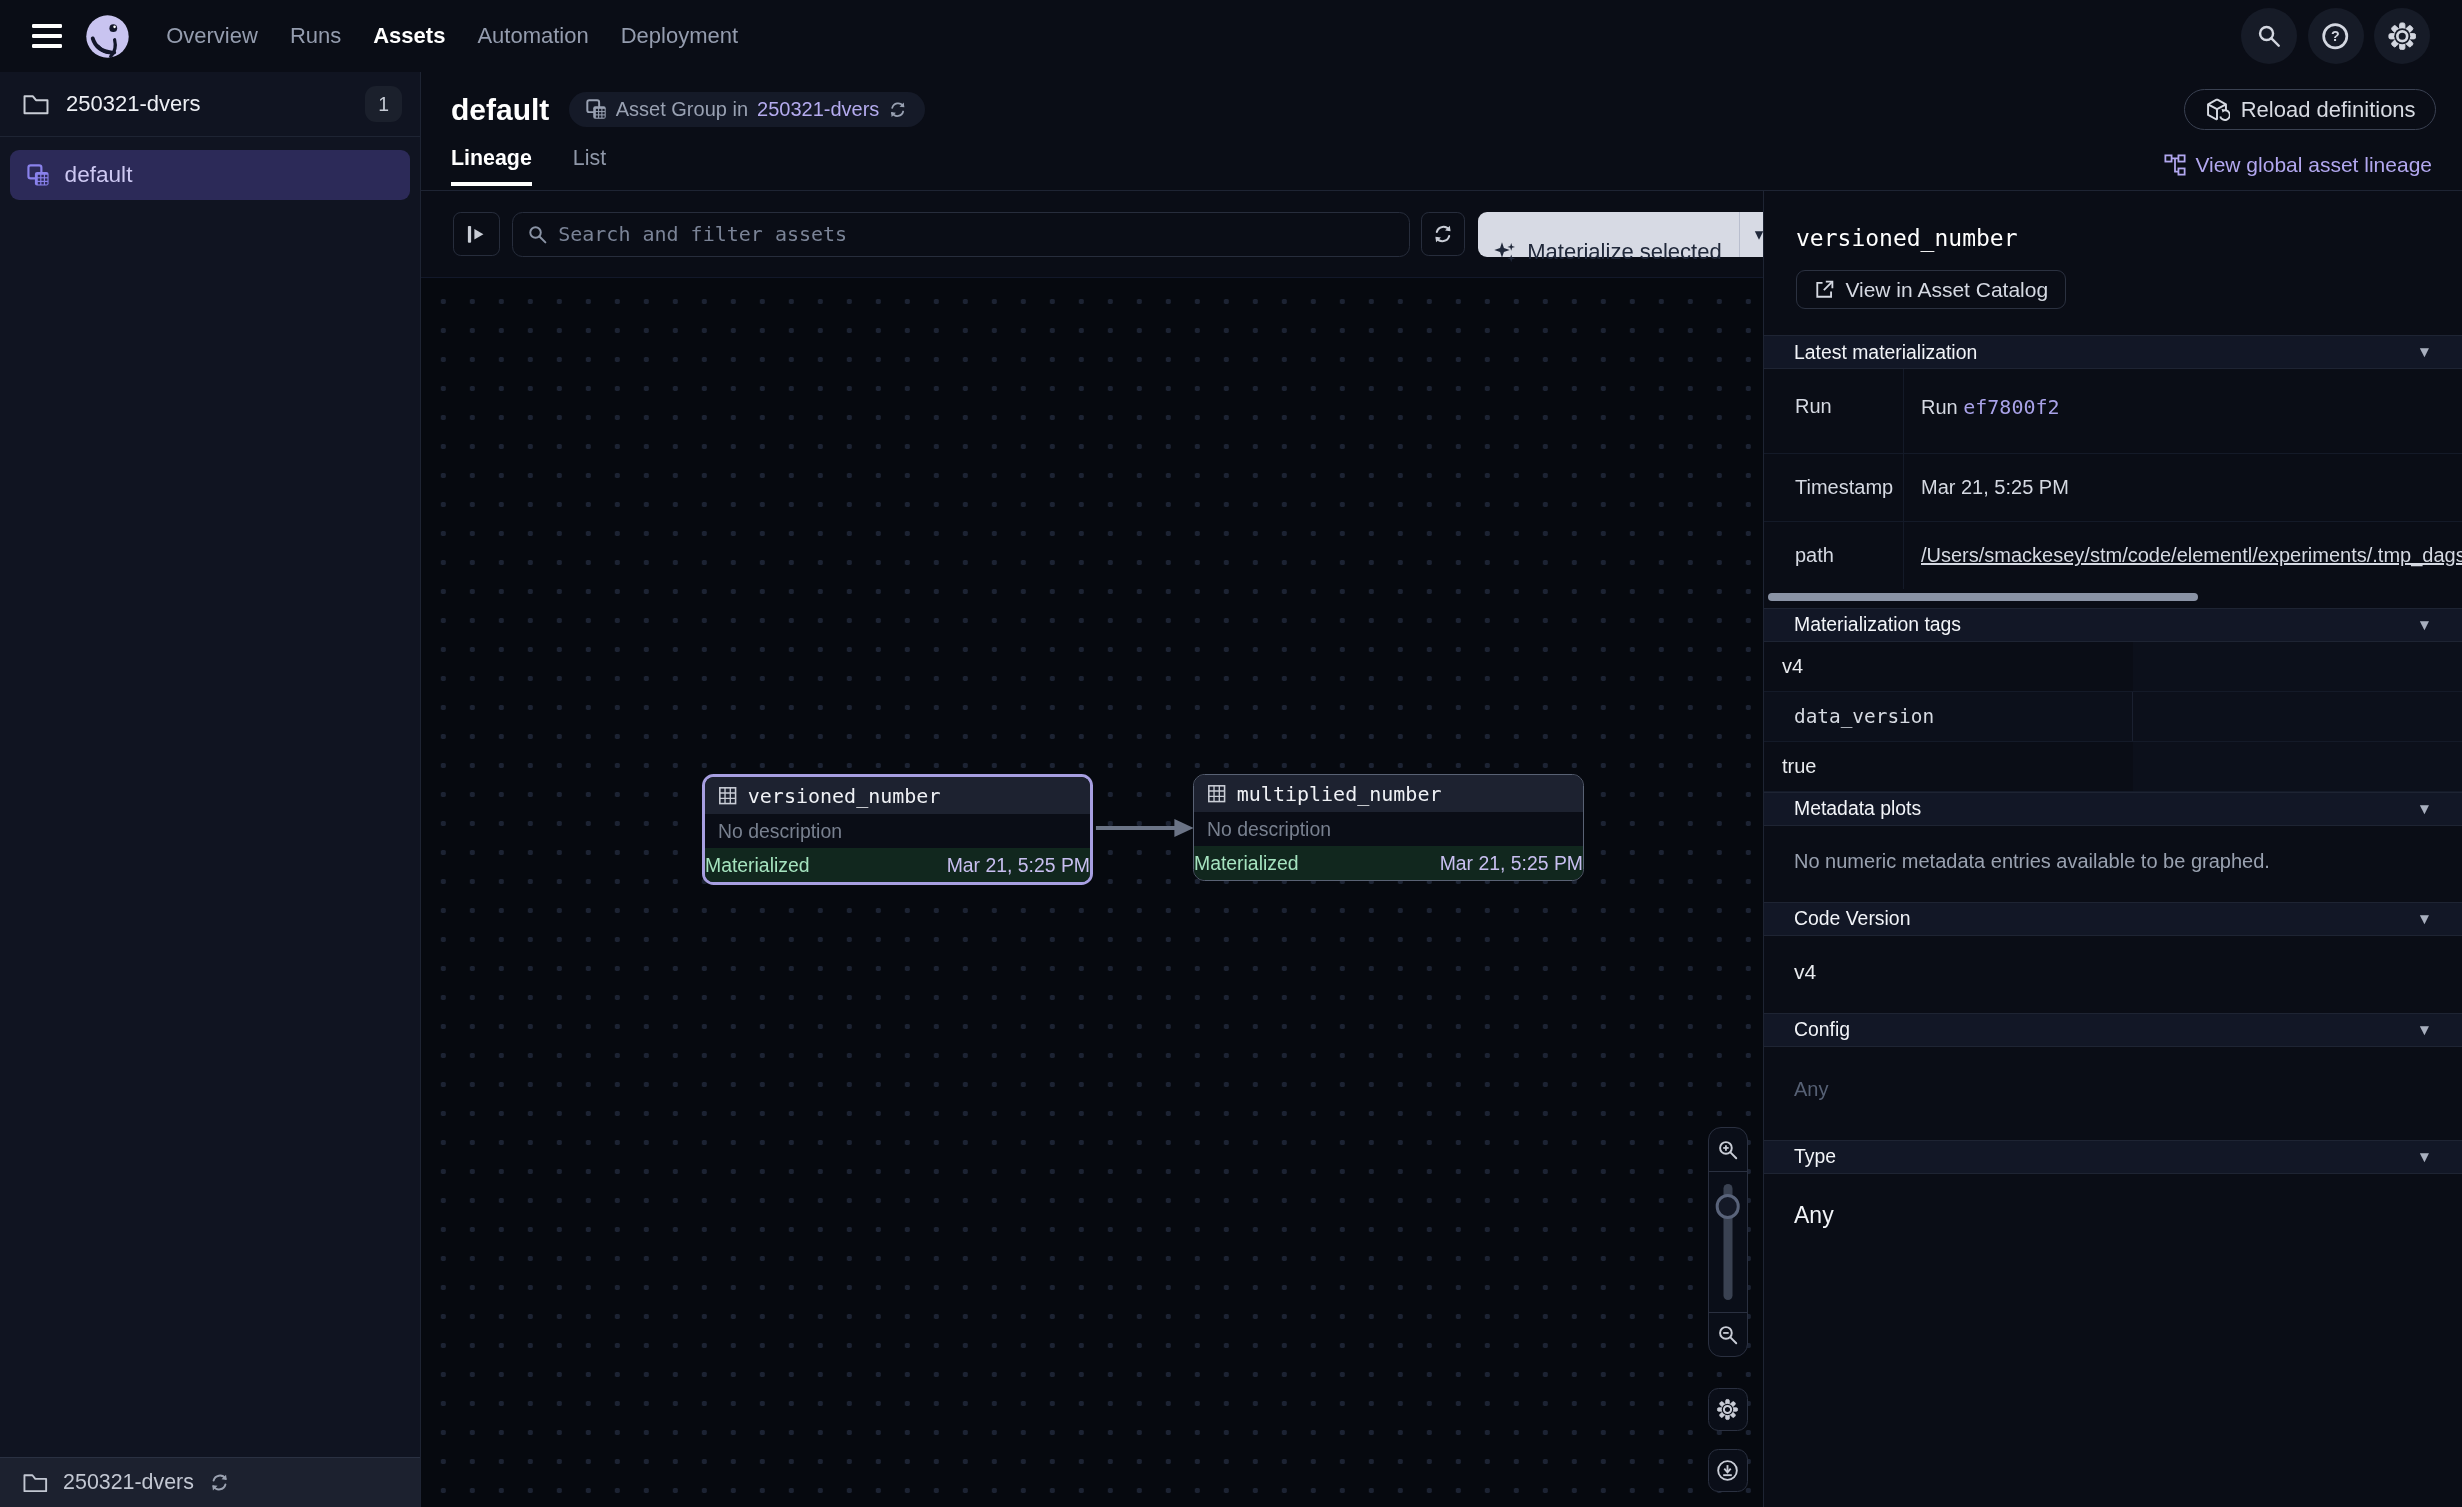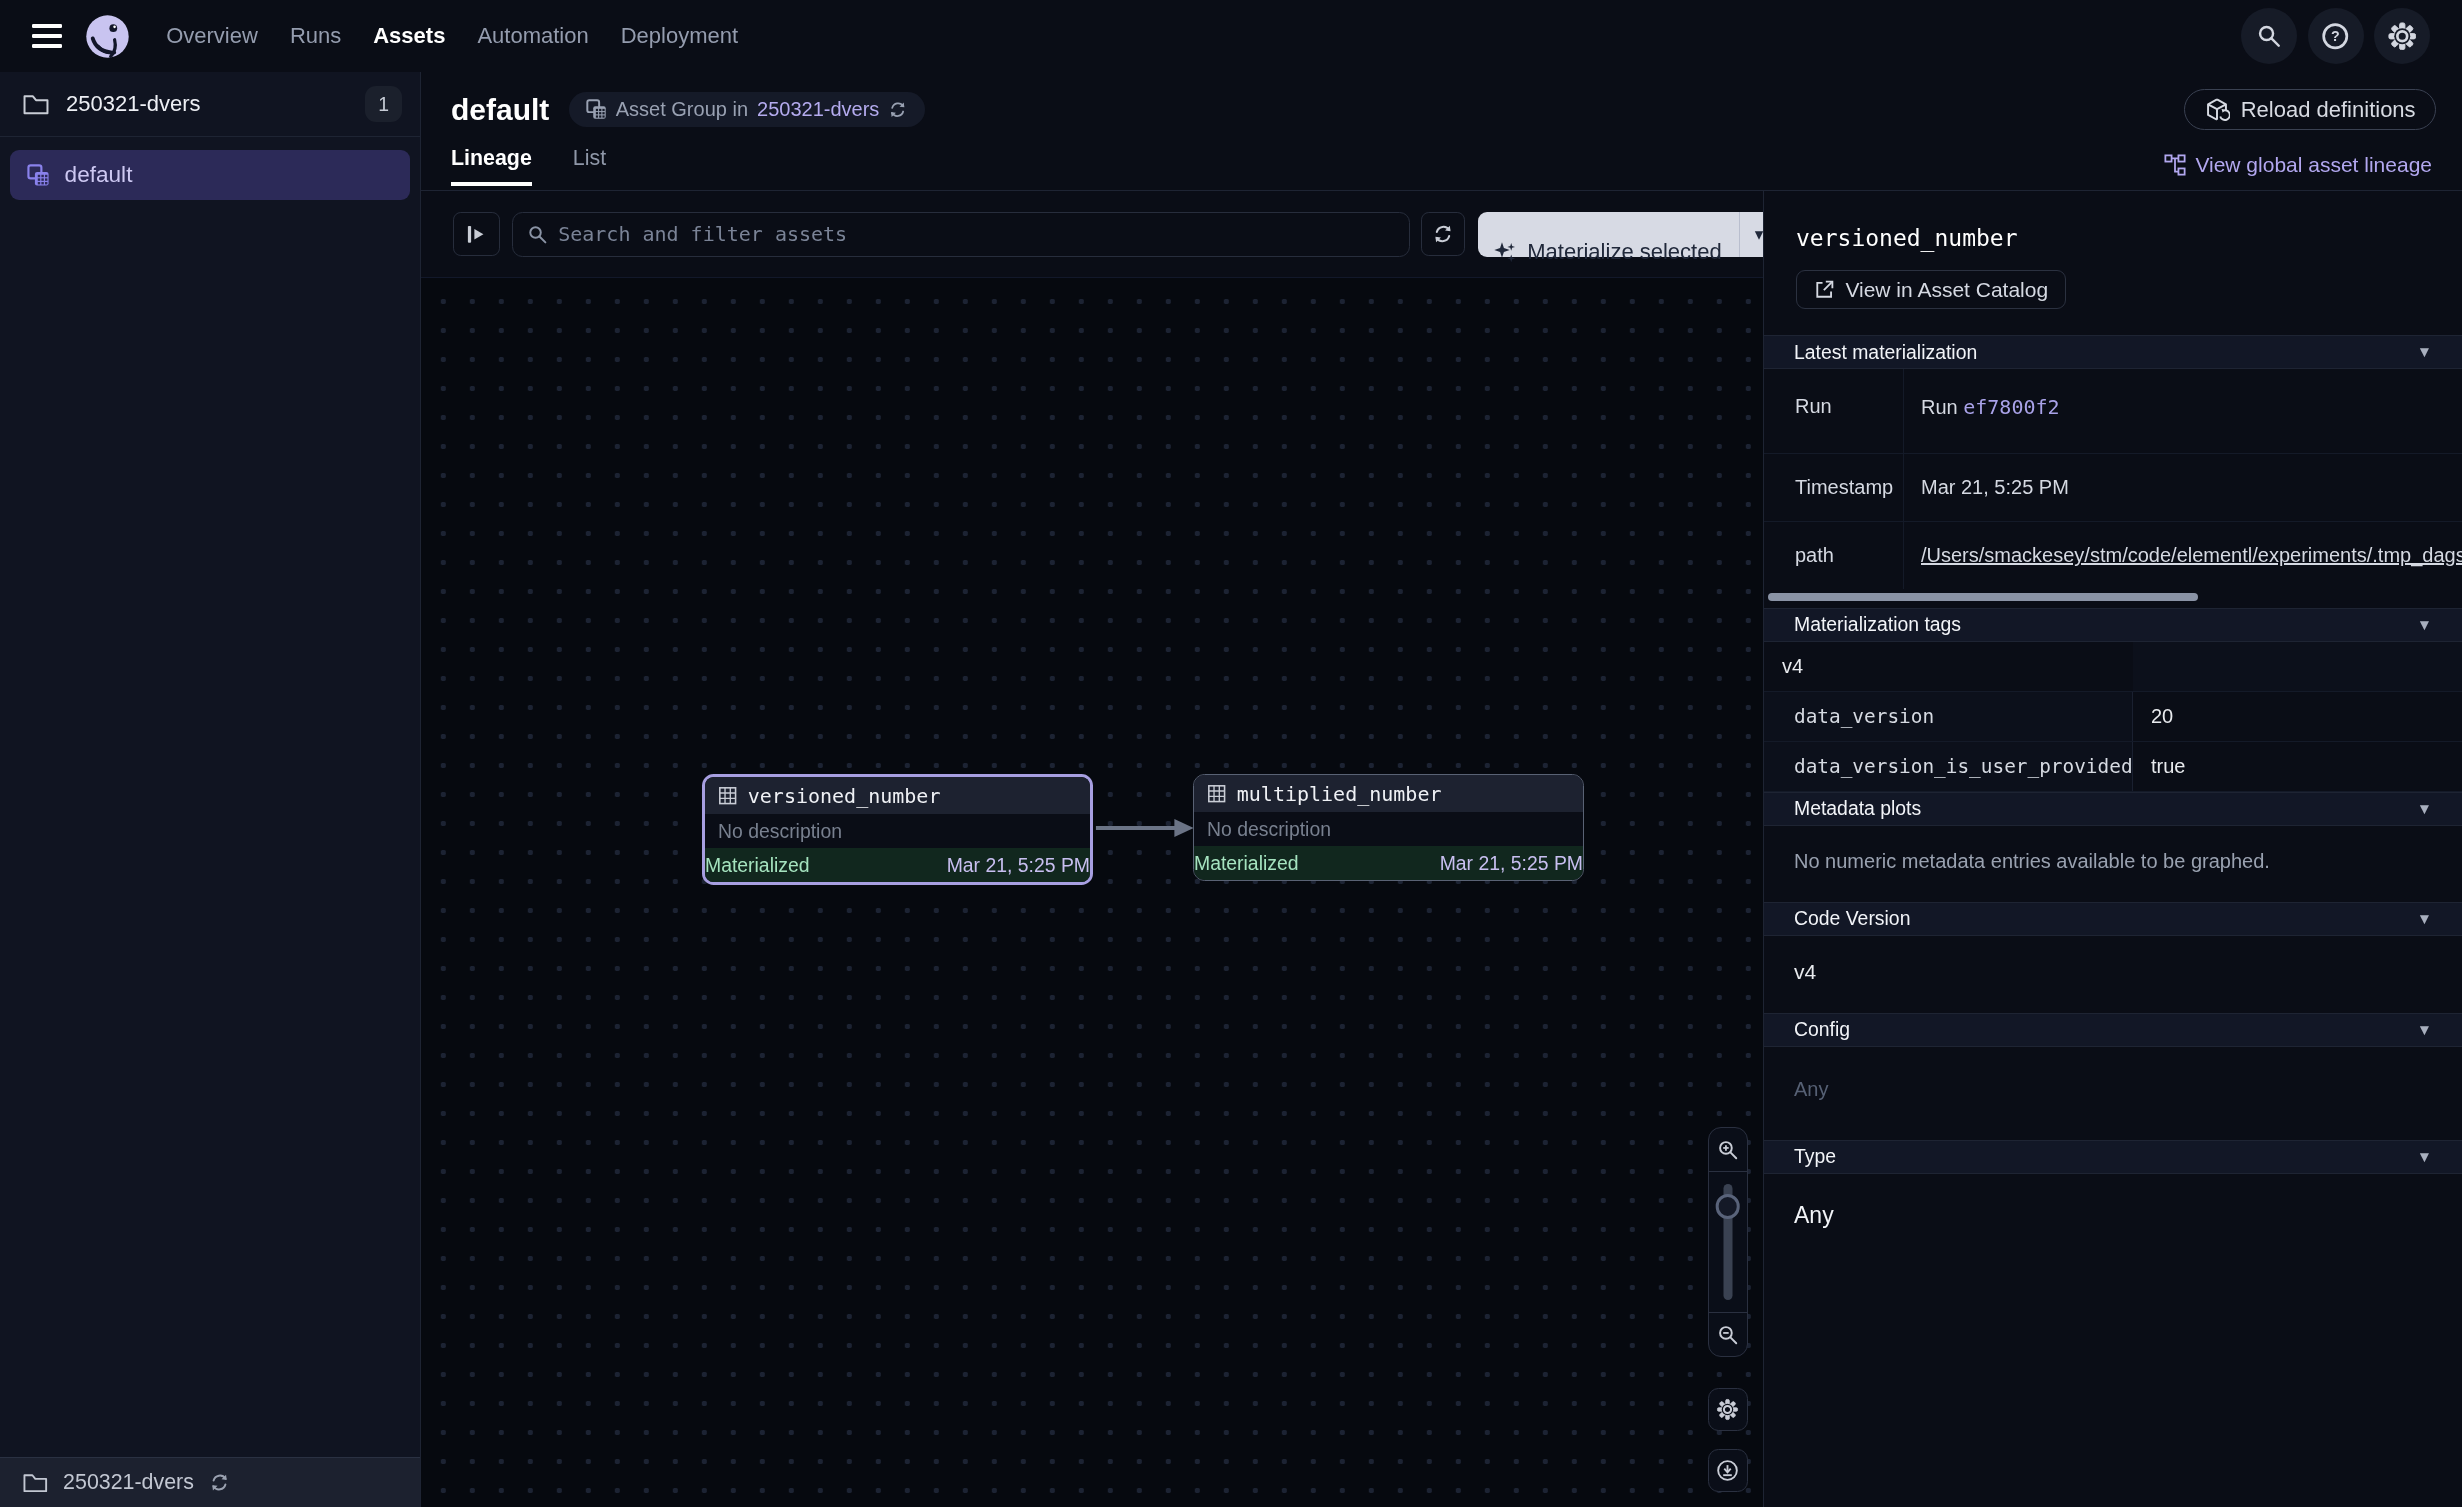--- a/index.html
+++ b/index.html
@@ -490,24 +490,22 @@
       <div class="section-header">
         <span class="sh-label">Materialization tags</span>
         <span class="caret">▼</span>
       </div>
       <div>
         <div class="tag-row">
           <div class="tag-val">v4</div>
         </div>
         <div class="tag-row">
           <div class="tag-key">data_version</div>
-          <div class="tag-val">20</div>
         </div>
         <div class="tag-row">
-          <div class="tag-key">data_version_is_user_provided</div>
           <div class="tag-val">true</div>
         </div>
       </div>
 
       <div class="section-header">
         <span class="sh-label">Metadata plots</span>
         <span class="caret">▼</span>
       </div>
       <div class="section-body">
         <div class="empty-note">No numeric metadata entries available to be graphed.</div>

